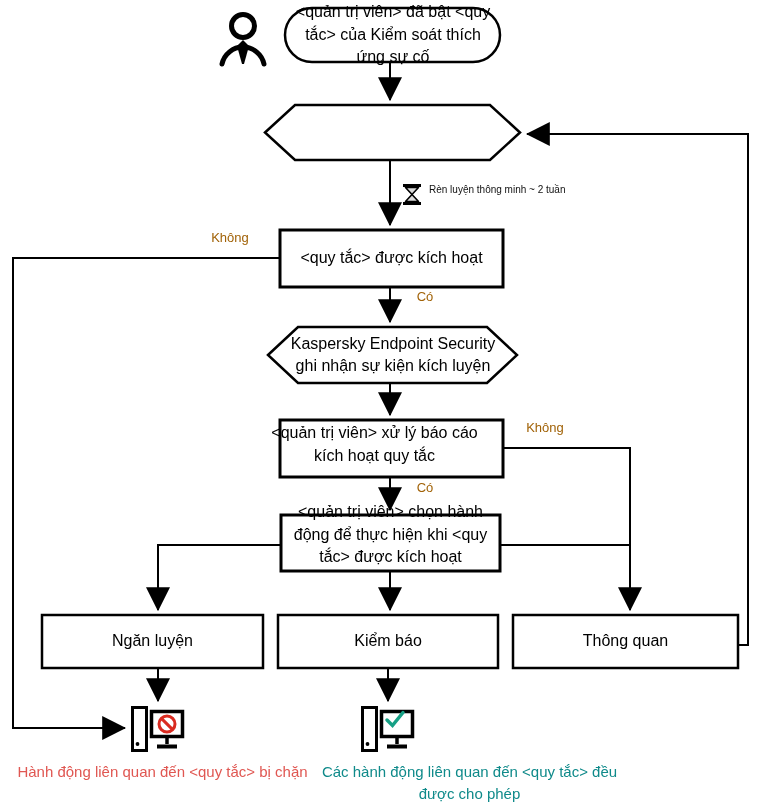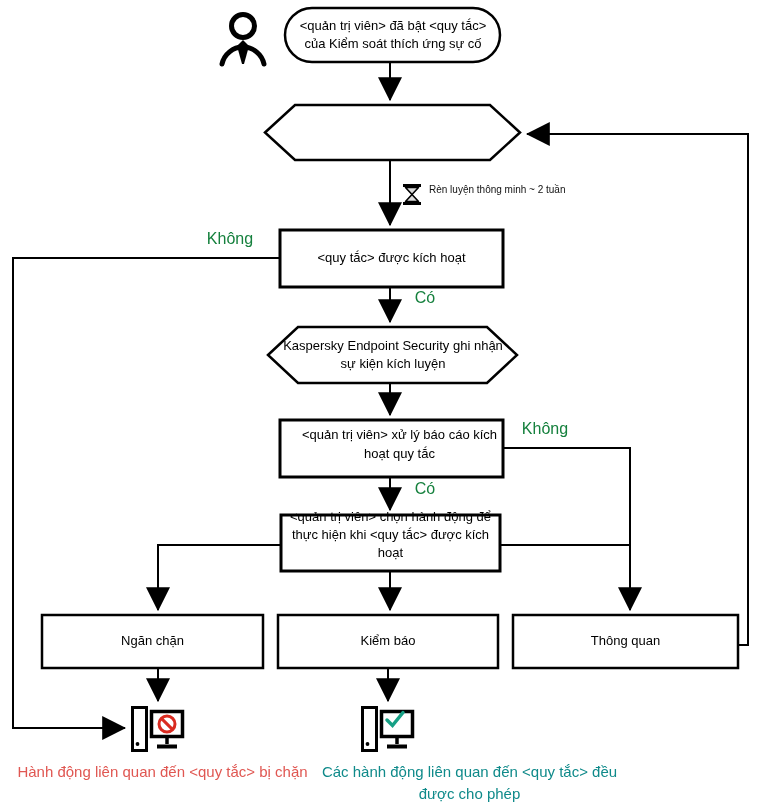--- a/index.html
+++ b/index.html
@@ -3,24 +3,24 @@
 <meta charset="utf-8">
 <style>
   html,body { margin:0; padding:0; background:#fff; }
   .canvas {
     position:relative; width:764px; height:812px; background:#fff; overflow:hidden;
     font-family:"Liberation Sans","DejaVu Sans",sans-serif; color:#000;
   }
   .layer { position:absolute; inset:0; }
   .node-label {
     position:absolute; display:flex; align-items:center; justify-content:center;
-    text-align:center; font-size:13px; line-height:1.4; color:#000;
+    text-align:center; font-size:16px; line-height:1.4; color:#000;
   }
   .edge-label {
-    position:absolute; font-size:16px; color:#15803d; text-align:center;
+    position:absolute; font-size:13px; color:#a16207; text-align:center;
   }
   .timer-label {
     position:absolute; font-size:10px; color:#111; white-space:nowrap;
   }
   .caption {
     position:absolute; font-size:15px; line-height:1.45; text-align:center;
   }
 </style>
 </head>
 <body>
@@ -100,29 +100,29 @@
   <div class="timer-label" style="left:429px;top:184px;">Rèn luyện thông minh ~ 2 tuần</div>
 
   <div class="edge-label" style="left:190px;top:230px;width:80px;">Không</div>
 
   <div class="node-label" style="left:284px;top:232px;width:215px;height:53px;">&lt;quy tắc&gt; được kích hoạt</div>
 
   <div class="edge-label" style="left:400px;top:289px;width:50px;">Có</div>
 
   <div class="node-label" style="left:283px;top:331px;width:220px;height:48px;">Kaspersky Endpoint Security ghi nhận sự kiện kích luyện</div>
 
-  <div class="node-label" style="left:292px;top:422px;width:215px;height:45px;">&lt;quản trị viên&gt; xử lý báo cáo kích hoạt quy tắc</div>
+  <div class="node-label" style="left:267px;top:422px;width:215px;height:45px;">&lt;quản trị viên&gt; xử lý báo cáo kích hoạt quy tắc</div>
 
   <div class="edge-label" style="left:505px;top:420px;width:80px;">Không</div>
 
   <div class="edge-label" style="left:400px;top:480px;width:50px;">Có</div>
 
   <div class="node-label" style="left:285px;top:517px;width:211px;height:36px;">&lt;quản trị viên&gt; chọn hành động để thực hiện khi &lt;quy tắc&gt; được kích hoạt</div>
 
-  <div class="node-label" style="left:46px;top:617px;width:213px;height:49px;">Ngăn chặn</div>
+  <div class="node-label" style="left:46px;top:617px;width:213px;height:49px;">Ngăn luyện</div>
 
   <div class="node-label" style="left:282px;top:617px;width:212px;height:49px;">Kiểm báo</div>
 
   <div class="node-label" style="left:517px;top:617px;width:217px;height:49px;">Thông quan</div>
 
   <div class="caption" style="left: 302px; top: 761px; width: 335px; color: rgb(15, 138, 138);">Các hành động liên quan đến &lt;quy tắc&gt; đều được cho phép</div>
 
   <div class="caption" style="left: 5px; top: 761px; width: 315px; color: rgb(224, 87, 82);">Hành động liên quan đến &lt;quy tắc&gt; bị chặn</div>
 
 </div>

